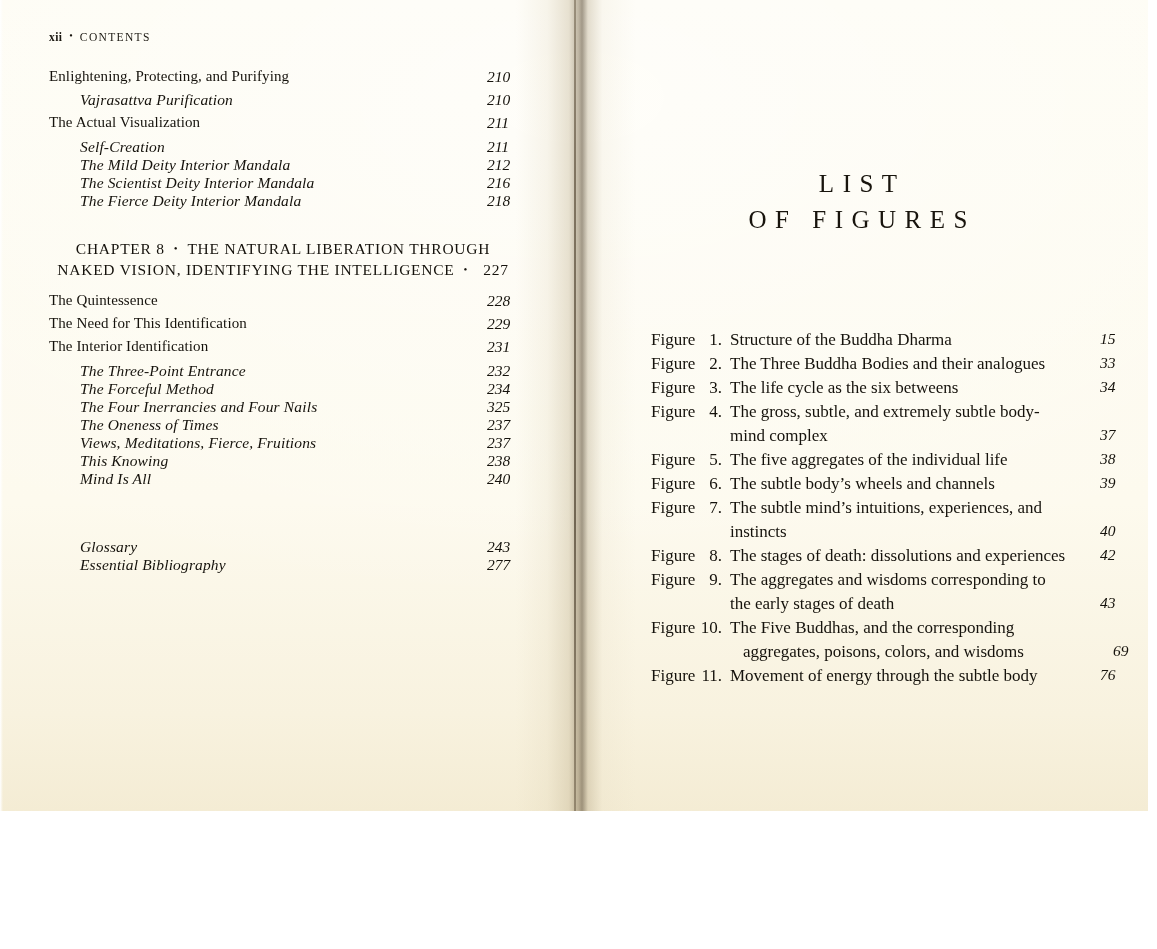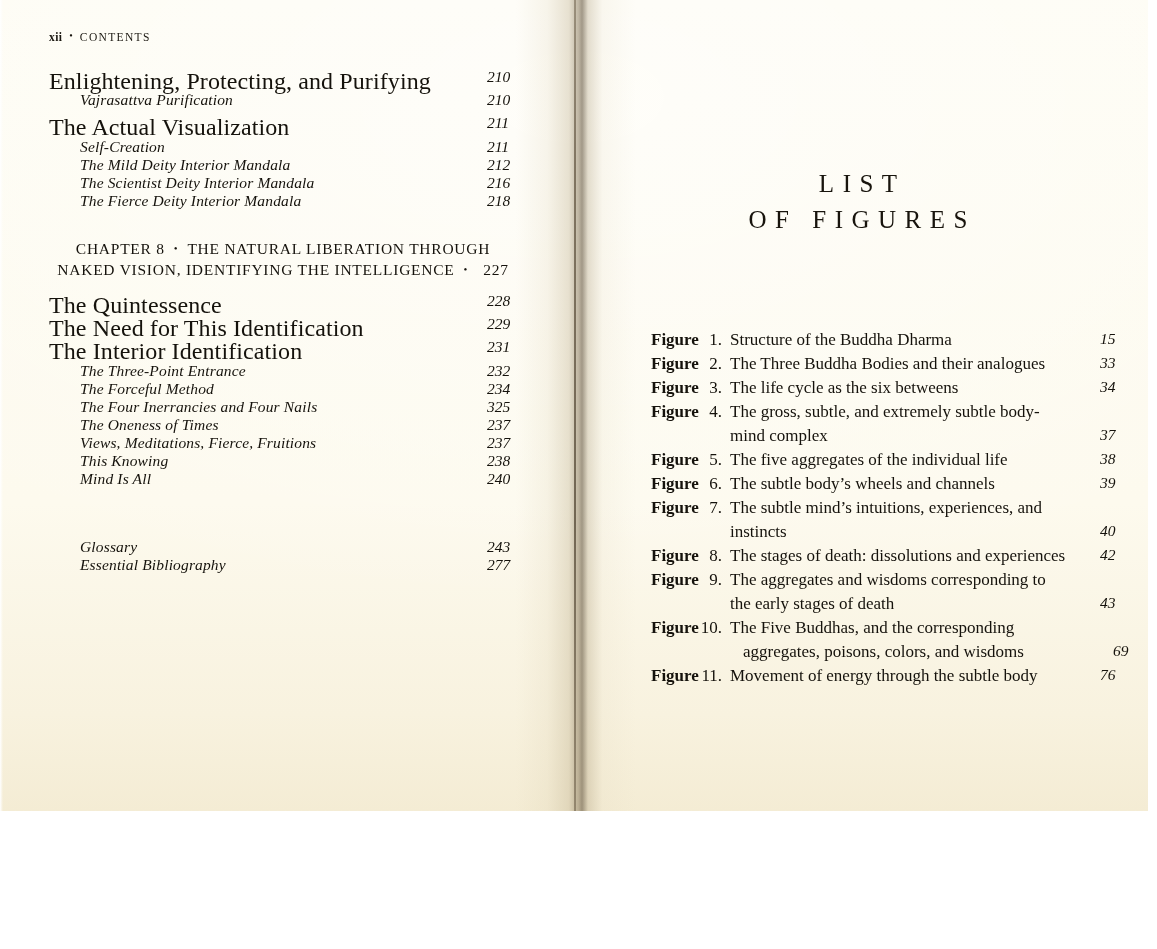--- a/index.html
+++ b/index.html
@@ -75,21 +75,21 @@
 
   .toc-row{position:relative;height:auto;}
   .toc-row .ttl{
     position:absolute;left:0;white-space:nowrap;
     color:#15120c;
   }
   .toc-row .pg{
     position:absolute;left:438px;
     font-style:italic;font-size:15.5px;color:#15120c;
   }
-  .lvl1 .ttl{font-size:24px;letter-spacing:0.1px;}
+  .lvl1 .ttl{font-size:15px;letter-spacing:0.1px;}
   .lvl2 .ttl{font-size:15.5px;font-style:italic;left:31px;letter-spacing:0.15px;}
 
   .chapter-head{
     position:absolute;left:0;width:478px;text-align:center;
     color:#15120c;font-size:15.5px;letter-spacing:0.75px;line-height:21px;
   }
   .chapter-head .cdot{padding:0 9px;font-size:11px;vertical-align:2px;}
   .chapter-head .cpg{padding-left:6px;}
 
   
@@ -100,21 +100,21 @@
     color:#18140d;font-size:25px;line-height:36px;letter-spacing:8.5px;
     text-indent:8.5px;
   }
   .lof-title .line2{display:block;text-align:center;}
 
   .figlist{position:absolute;left:73px;top:330px;width:500px;}
   .fig-row{position:relative;margin-bottom:0;}
   .fig-line{position:relative;height:24px;}
   .fig-word{
     position:absolute;left:0;top:0;
-    font-weight:700;font-size:17px;color:#15120c;white-space:nowrap;
+    font-weight:400;font-size:17px;color:#15120c;white-space:nowrap;
   }
   .fig-num{
     position:absolute;left:0;top:0;width:71px;text-align:right;
     font-size:17px;color:#15120c;white-space:nowrap;
   }
   .fig-text{
     position:absolute;left:79px;top:0;
     font-size:17px;color:#15120c;white-space:nowrap;
   }
   .fig-cont{

